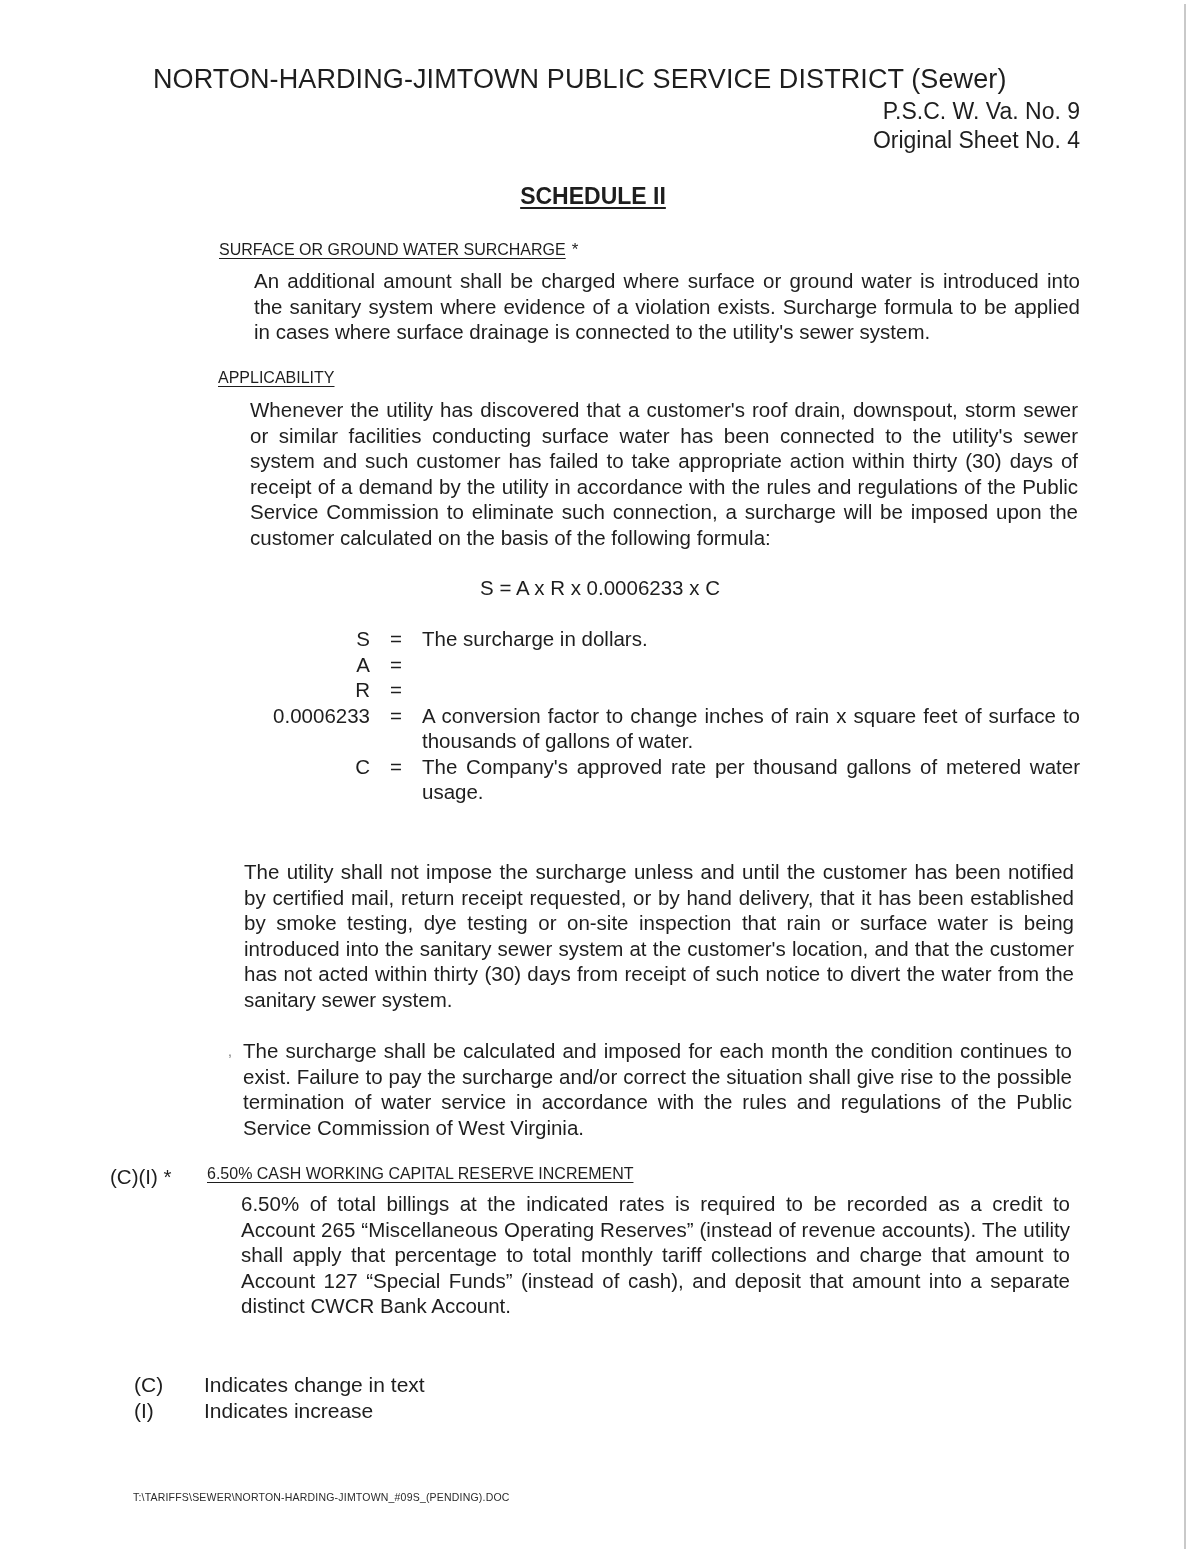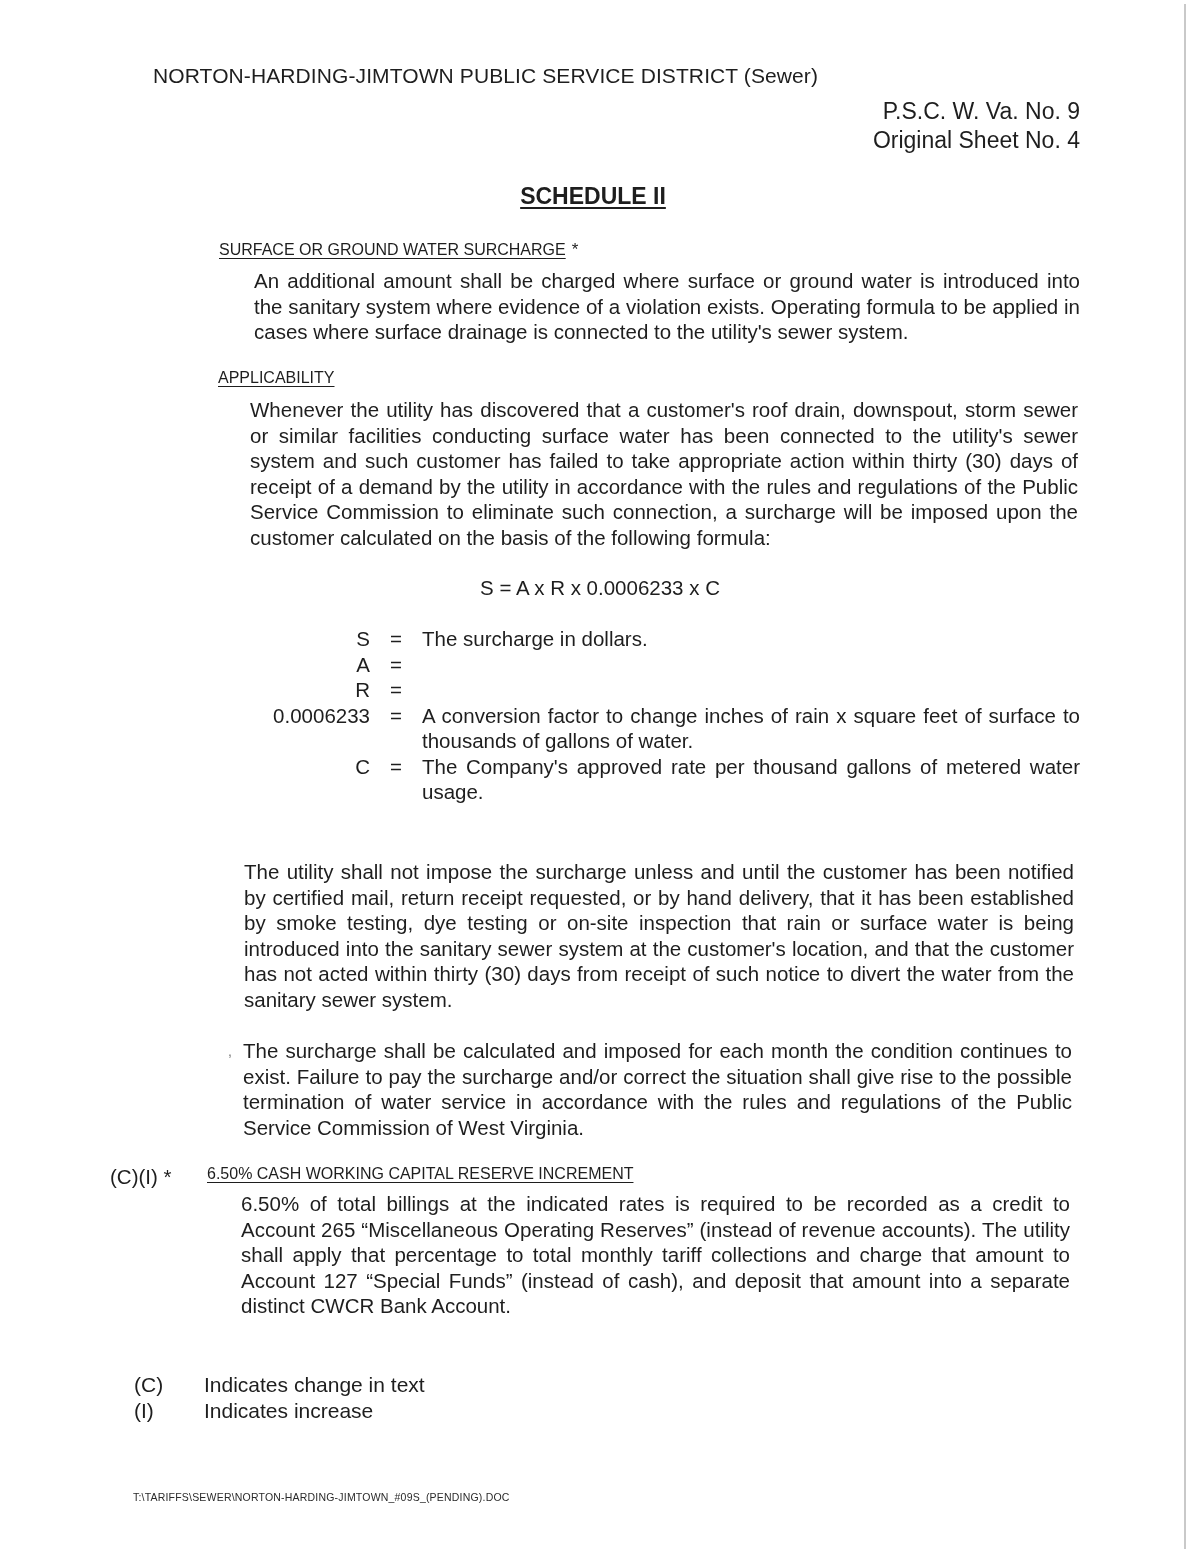--- a/index.html
+++ b/index.html
@@ -1,20 +1,20 @@
 <!DOCTYPE html>
 <html><head>
   <meta charset="utf-8">
   <style>
     html, body { margin: 0; padding: 0; background: #ffffff; }
     body { width: 1200px; height: 1553px; position: relative; overflow: hidden;
            font-family: "Liberation Sans", "DejaVu Sans", sans-serif; color: #1e1e1e; }
     .abs { position: absolute; white-space: nowrap; }
     .edge-line { position: absolute; left: 1184px; top: 4px; width: 2px; height: 1545px; background: #c9c9c9; }
-    .district { left: 153px; top: 64px; font-size: 21px; letter-spacing: 0.1px; }
+    .district { left: 153px; top: 64px; font-size: 27px; letter-spacing: 0.1px; }
     .psc { right: 120px; top: 97px; font-size: 23px; text-align: right; line-height: 29px; }
     .schedule { left: 0; width: 1186px; top: 183px; text-align: center; font-size: 23px; font-weight: bold; }
     .schedule span { text-decoration: underline; text-underline-offset: 3px; }
     .heading { font-size: 16px; text-decoration: underline; text-underline-offset: 3px; }
     .heading-star { font-size: 17px; text-decoration: none; margin-left: 6px; }
     .para { position: absolute; font-size: 20.5px; line-height: 25.5px; text-align: justify; }
     .para p { margin: 0; }
     .formula { left: 0; width: 1200px; top: 576px; text-align: center; font-size: 20.5px; }
     .defs { position: absolute; left: 240px; top: 626px; width: 840px; font-size: 20.5px; line-height: 25.5px; }
     .def-row { display: flex; }
@@ -40,21 +40,21 @@
 </div>
 
 <div class="abs schedule">
   <span>SCHEDULE II</span>
 </div>
 
 <div class="abs" style="left:219px; top:240px;">
   <span class="heading">SURFACE OR GROUND WATER SURCHARGE</span><span class="heading-star">*</span>
 </div>
 <div class="para" style="left:254px; top:268px; width:826px;">
-  <p>An additional amount shall be charged where surface or ground water is introduced into the sanitary system where evidence of a violation exists. Operating formula to be applied in cases where surface drainage is connected to the utility's sewer system.</p>
+  <p>An additional amount shall be charged where surface or ground water is introduced into the sanitary system where evidence of a violation exists. Surcharge formula to be applied in cases where surface drainage is connected to the utility's sewer system.</p>
 </div>
 
 <div class="abs" style="left:218px; top:369px;">
   <span class="heading">APPLICABILITY</span>
 </div>
 <div class="para" style="left:250px; top:397px; width:828px;">
   <p>Whenever the utility has discovered that a customer's roof drain, downspout, storm sewer or similar facilities conducting surface water has been connected to the utility's sewer system and such customer has failed to take appropriate action within thirty (30) days of receipt of a demand by the utility in accordance with the rules and regulations of the Public Service Commission to eliminate such connection, a surcharge will be imposed upon the customer calculated on the basis of the following formula:</p>
 </div>
 
 <div class="abs formula">S = A x R x 0.0006233 x C</div>

